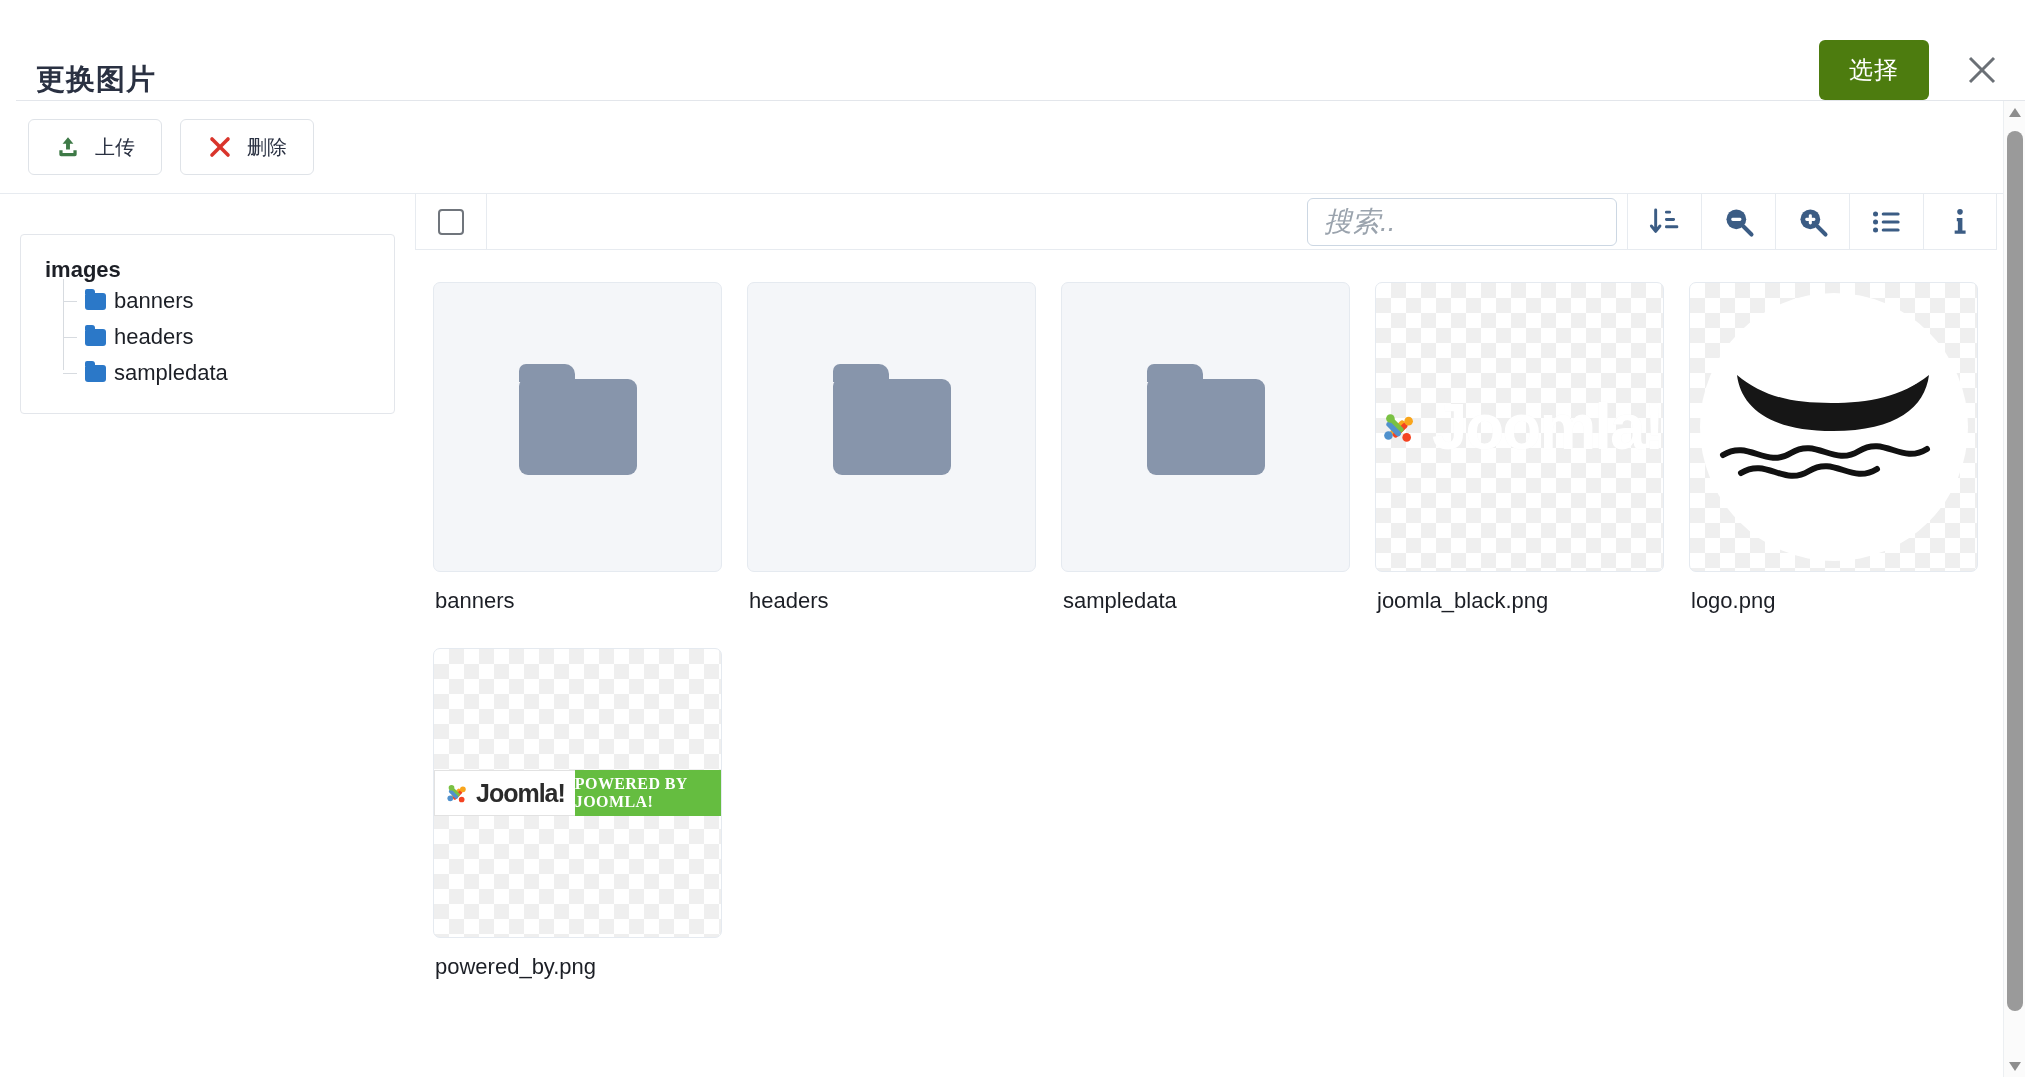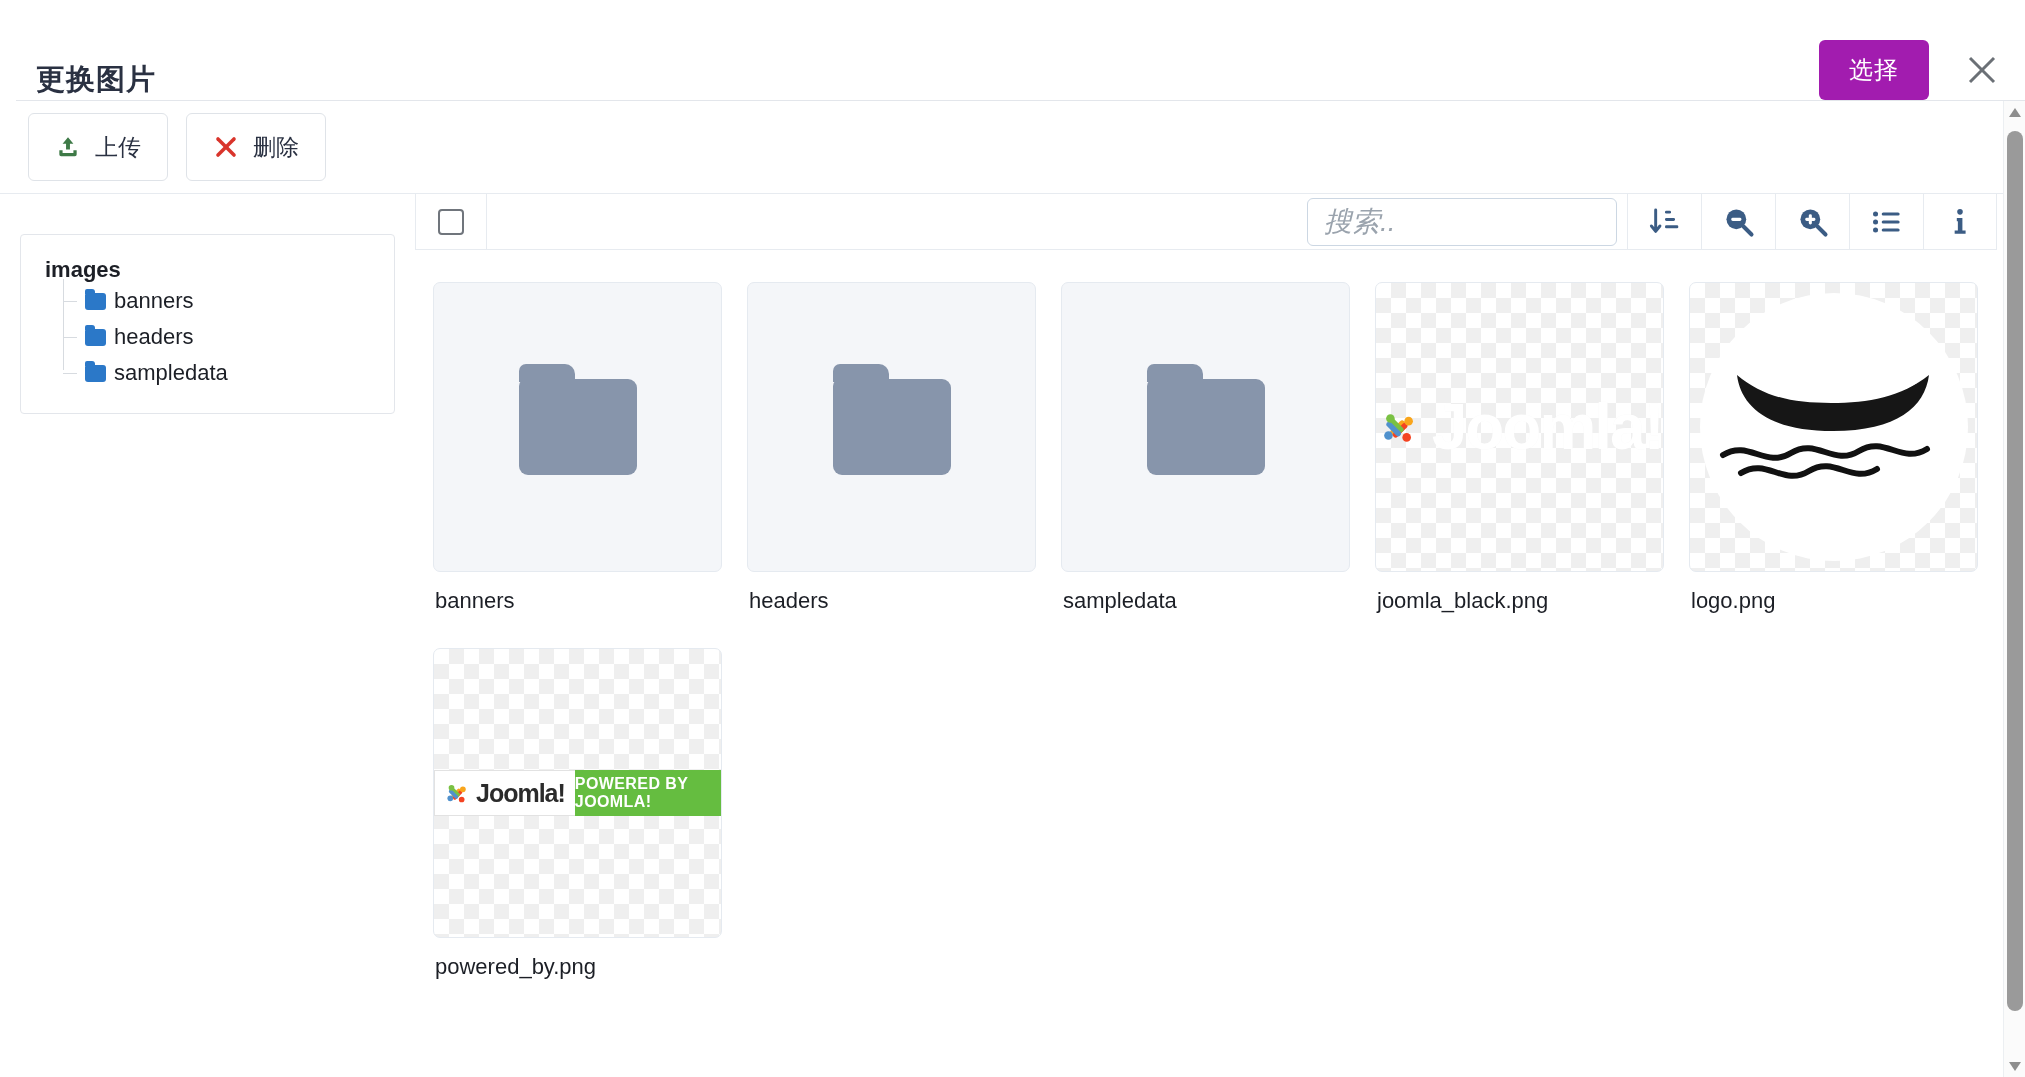--- a/index.html
+++ b/index.html
@@ -25,21 +25,21 @@
     font-weight: bold;
     color: #2a3142;
     letter-spacing: 1px;
   }
   .header-actions {
     margin-left: auto;
     display: flex; align-items: center;
     margin-right: 22px;
   }
   .btn-select {
-    background: #a21caf;
+    background: #4d7c0f;
     color: #fff;
     border: none;
     border-radius: 6px;
     font-size: 24px;
     padding: 14px 30px;
     cursor: pointer;
     font-family: inherit;
     letter-spacing: 1px;
   }
   .btn-close {
@@ -52,26 +52,26 @@
 
   
   .toolbar {
     position: absolute; top: 101px; left: 0; right: 0; height: 92px;
     display: flex; align-items: center;
     padding-left: 28px;
     gap: 18px;
   }
   .tbtn {
     display: flex; align-items: center; gap: 14px;
-    height: 68px;
+    height: 56px;
     padding: 0 26px;
     background: #fff;
     border: 1px solid #dfe3e8;
     border-radius: 6px;
-    font-size: 23px;
+    font-size: 20px;
     color: #2a3142;
     cursor: pointer;
     font-family: inherit;
     white-space: nowrap;
   }
   .tbtn .ico { display:flex; align-items:center; justify-content:center; width:26px; height:26px; }
 
   
   .toolbar-divider {
     position: absolute; top: 193px; left: 0; right: 0;
@@ -253,21 +253,21 @@
     border-right: none;
   }
   .pb-left-text {
     font-size: 25px; font-weight: bold; color: #2b2b2b; letter-spacing: -1px;
   }
   .pb-right {
     flex: 1 1 auto;
     background: #65bd40;
     color: #ffffff;
     display: flex; align-items: center; justify-content: center;
-    font-size: 16px; font-weight: bold; letter-spacing: 0.4px;
+    font-size: 16px; font-weight: bold; letter-spacing: 0.4px; font-family: Liberation Serif, serif;
   }
 
   
   .scrollbar {
     position: absolute; top: 101px; right: 0; width: 22px; bottom: 0;
     background: #fbfbfb;
     border-left: 1px solid #eceff2;
   }
   .sb-arrow {
     position:absolute; left:0; width:22px; height:22px;

